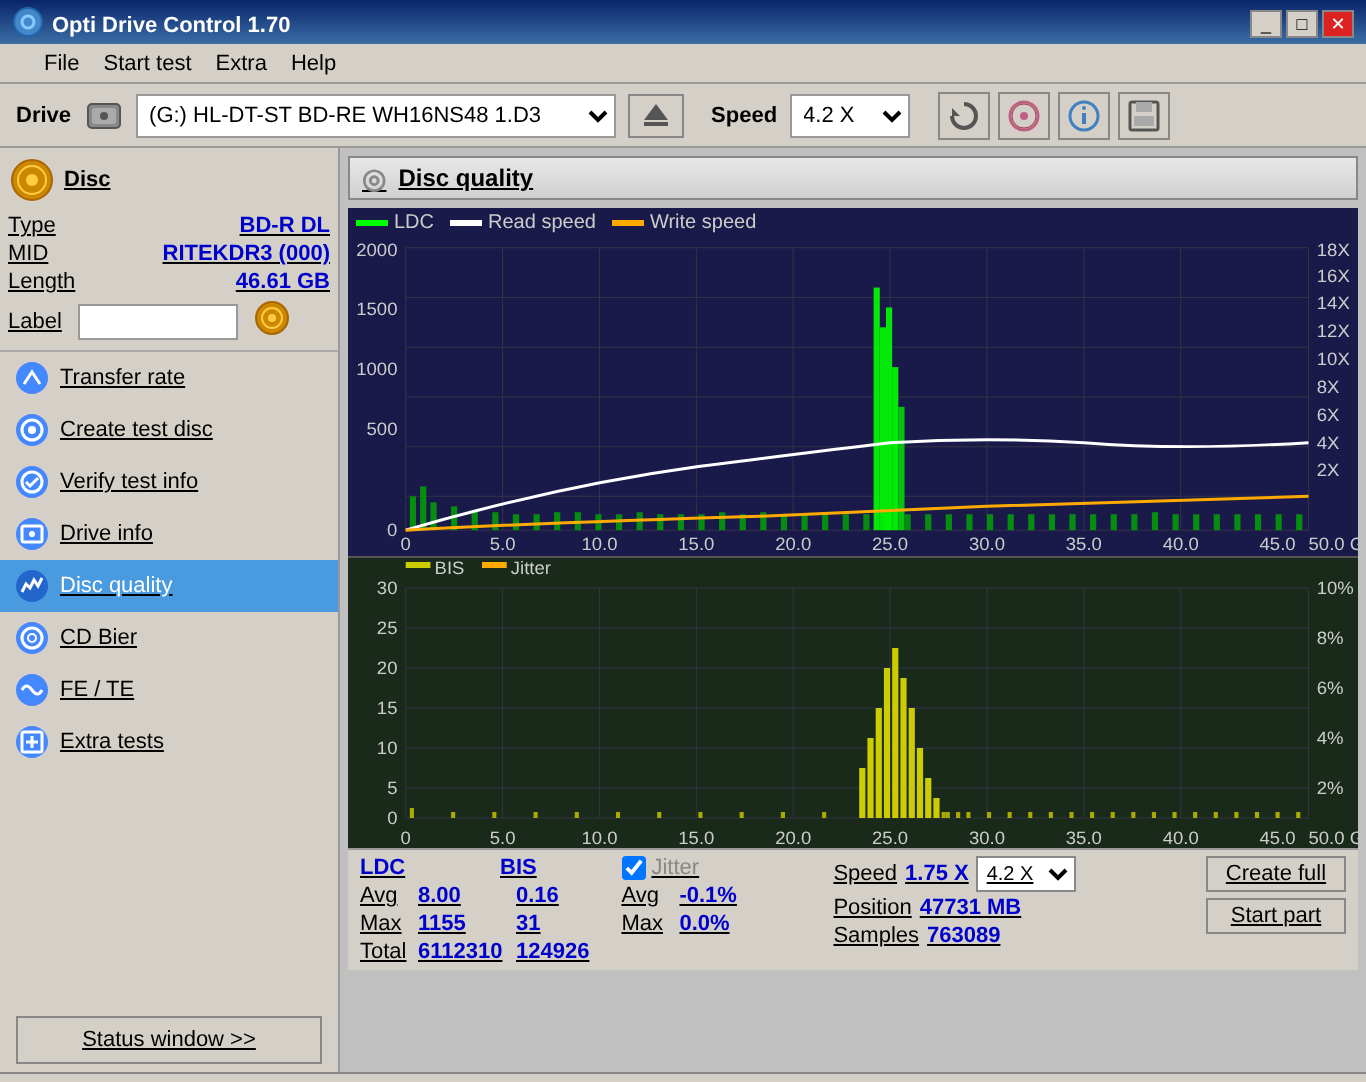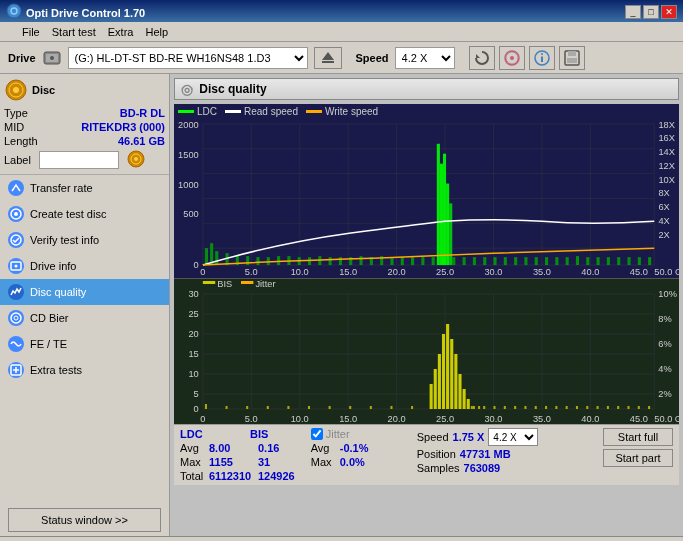--- a/index.html
+++ b/index.html
@@ -72,20 +72,21 @@
     .drive-icon-btn {
       width: 26px; height: 24px; background: #d4d0c8;
       border: 1px solid #888; cursor: pointer;
       display: flex; align-items: center; justify-content: center; font-size: 14px;
     }
 
     
     .main-area {
       display: flex;
       height: 462px;
+      text-decoration: underline;
     }
 
     
     .sidebar {
       width: 170px;
       background: #d4d0c8;
       border-right: 1px solid #999;
       display: flex;
       flex-direction: column;
     }
@@ -695,21 +696,21 @@
           <span>Position</span>
           <span style="color:#0000cc;font-weight:bold;">47731 MB</span>
         </div>
         <div style="display:flex;align-items:center;gap:4px;">
           <span>Samples</span>
           <span style="color:#0000cc;font-weight:bold;">763089</span>
         </div>
       </div>
 
       <div style="display:flex;flex-direction:column;gap:3px;margin-left:auto;">
-        <button class="start-btn">Start full</button>
+        <button class="start-btn">Create full</button>
         <button class="start-btn">Start part</button>
       </div>
     </div>
 
   </div>
 </div>
 
 <div class="status-bar">
   <span class="status-text">Test completed</span>
   <div class="progress-bar-container">

